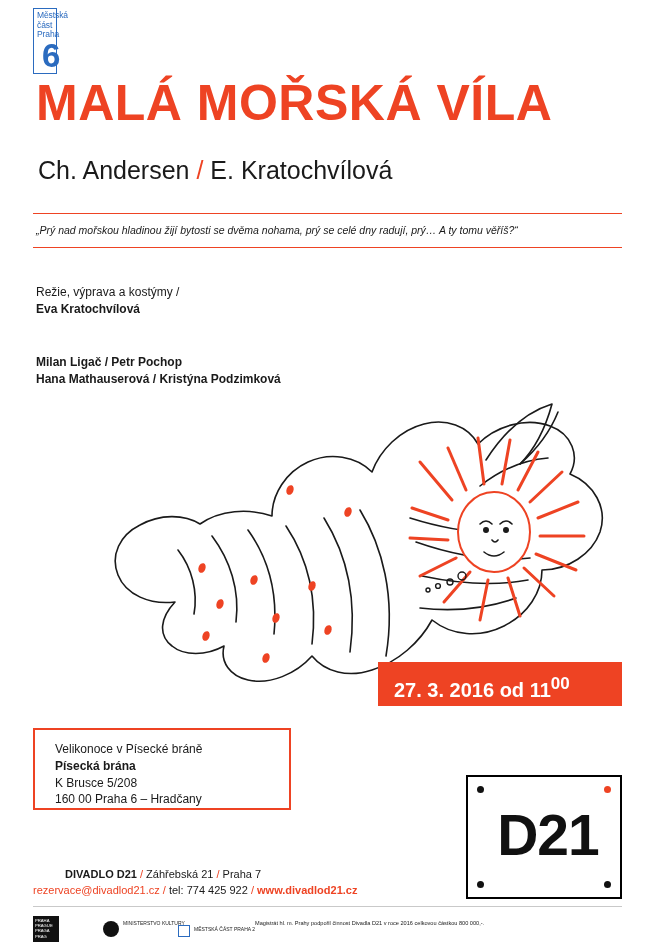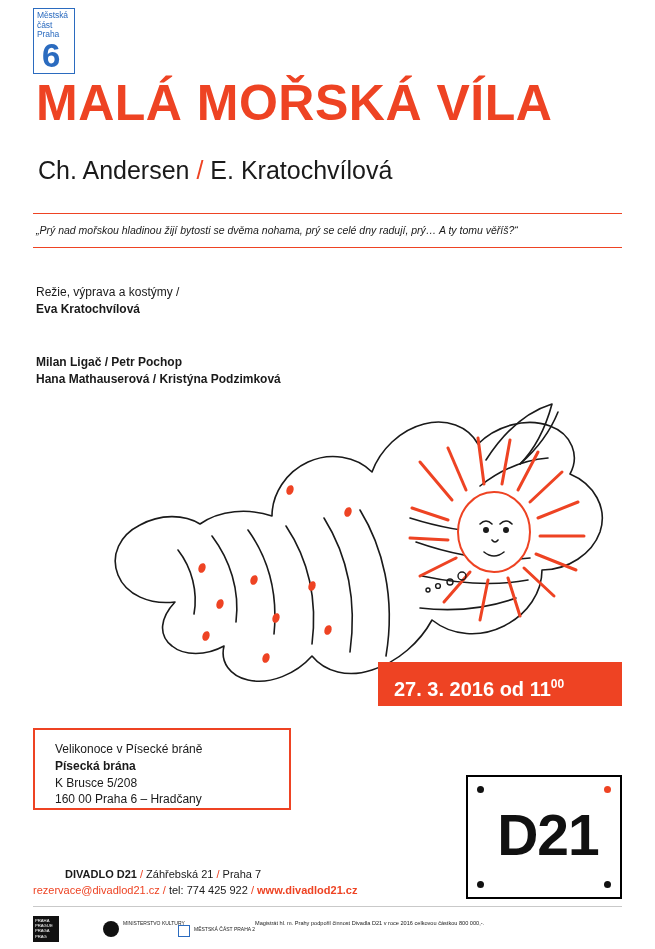--- a/index.html
+++ b/index.html
@@ -21,21 +21,21 @@
     width: 655px;
     height: 949px;
     background: #ffffff;
   }
 
   
   .mc-logo {
     position: absolute;
     left: 33px;
     top: 8px;
-    width: 42px;
+    width: 24px;
     height: 66px;
     border: 1.5px solid #2b6bbf;
     box-sizing: border-box;
   }
   .mc-logo .mc-text {
     position: absolute;
     left: 3px;
     top: 2px;
     font-size: 8.5px;
     line-height: 9.5px;
@@ -145,21 +145,21 @@
   .date-badge .date-text {
     position: absolute;
     left: 16px;
     top: 11px;
     font-size: 20px;
     font-weight: bold;
     line-height: 22px;
     white-space: nowrap;
   }
   .date-badge .sup {
-    font-size: 12px;
+    font-size: 17px;
     vertical-align: super;
     font-weight: bold;
   }
 
   
   .venue-box {
     position: absolute;
     left: 33px;
     top: 728px;
     width: 258px;

